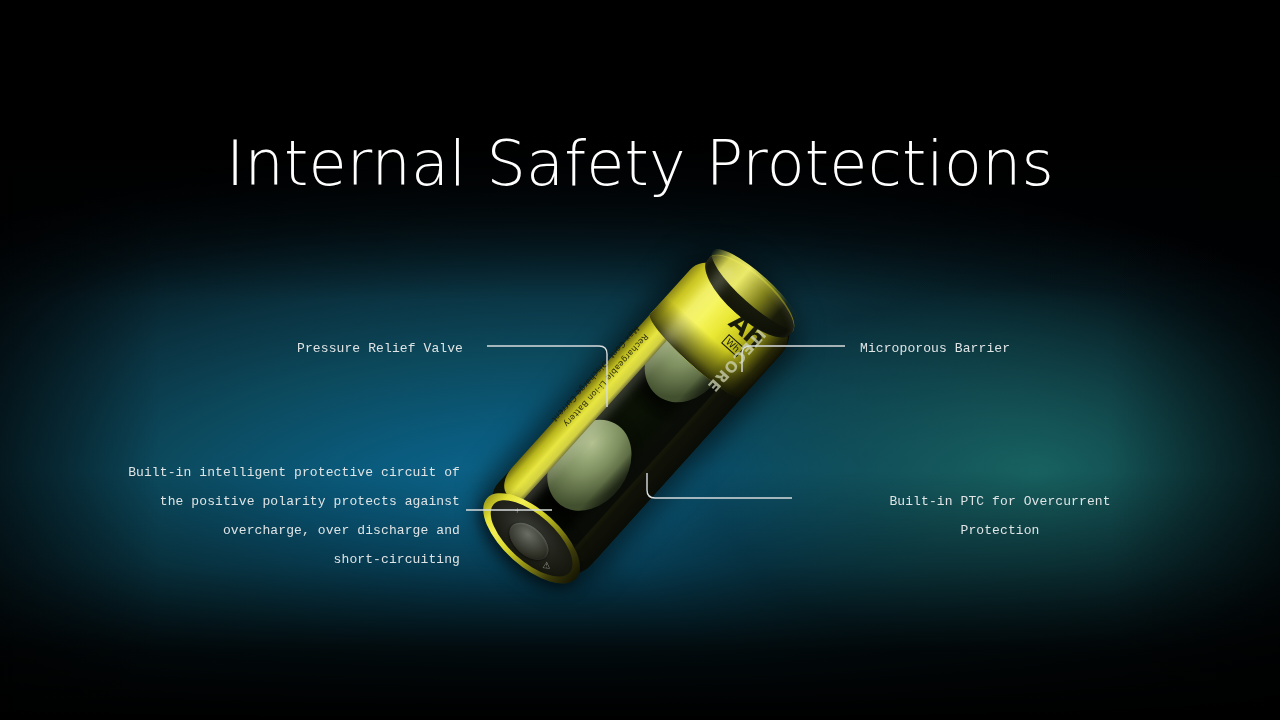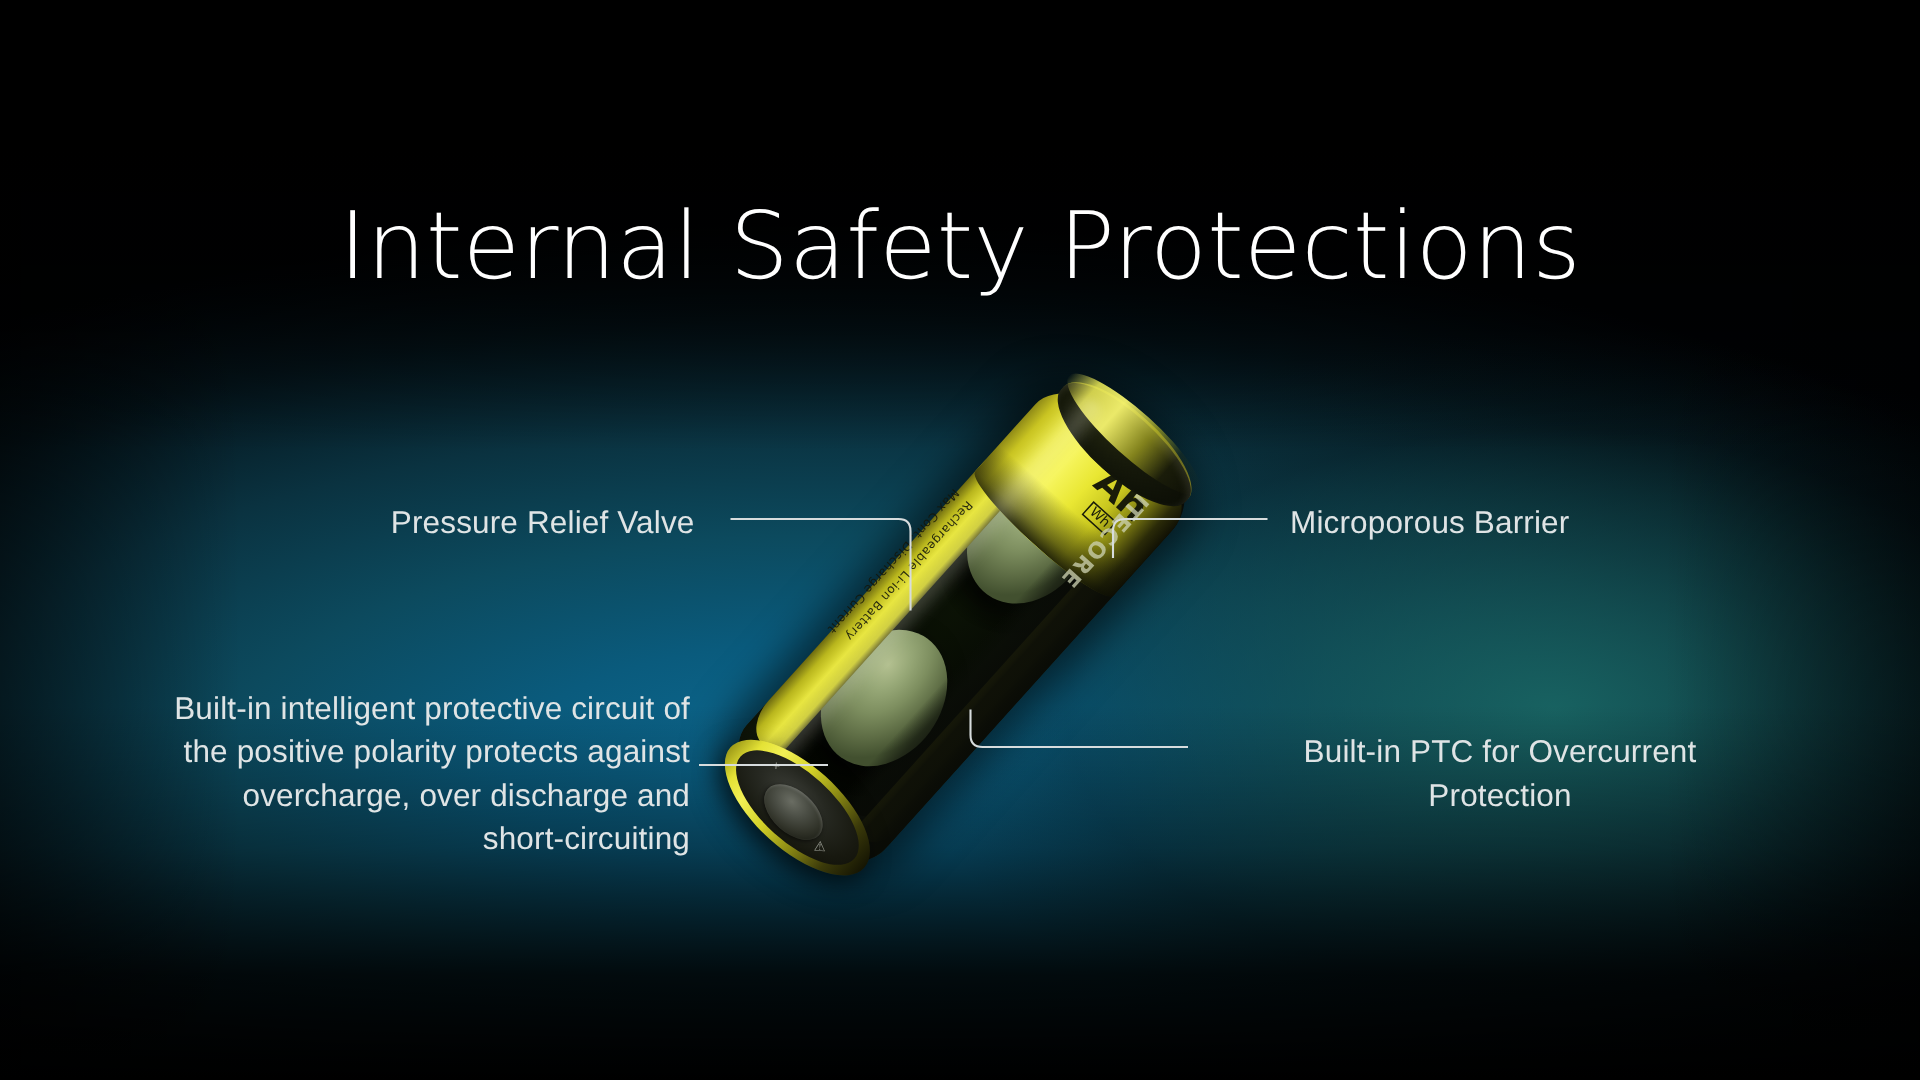--- a/index.html
+++ b/index.html
@@ -86,24 +86,24 @@
     letter-spacing: 0.2px;
     line-height: 1.05;
     font-family: "DejaVu Sans", "Liberation Sans", sans-serif;
     white-space: nowrap;
   }
 
   
   .label {
     position: absolute;
     color: #dfe4e5;
-    font-size: 21px;
+    font-size: 13px;
     font-weight: 300;
     line-height: 29px;
-    font-family: Liberation Sans, sans-serif;
+    font-family: Liberation Mono, monospace;
     letter-spacing: 0.1px;
     white-space: pre-line;
   }
   #label-prv       { left: 0;    top: 334px; width: 463px; text-align: right; }
   #label-barrier   { left: 860px; top: 334px; width: 400px; text-align: left; }
   #label-circuit   { left: 10px; top: 458px; width: 450px; text-align: right; }
   #label-ptc       { left: 800px; top: 487px; width: 400px; text-align: center; }
 
   
   #leaders {

